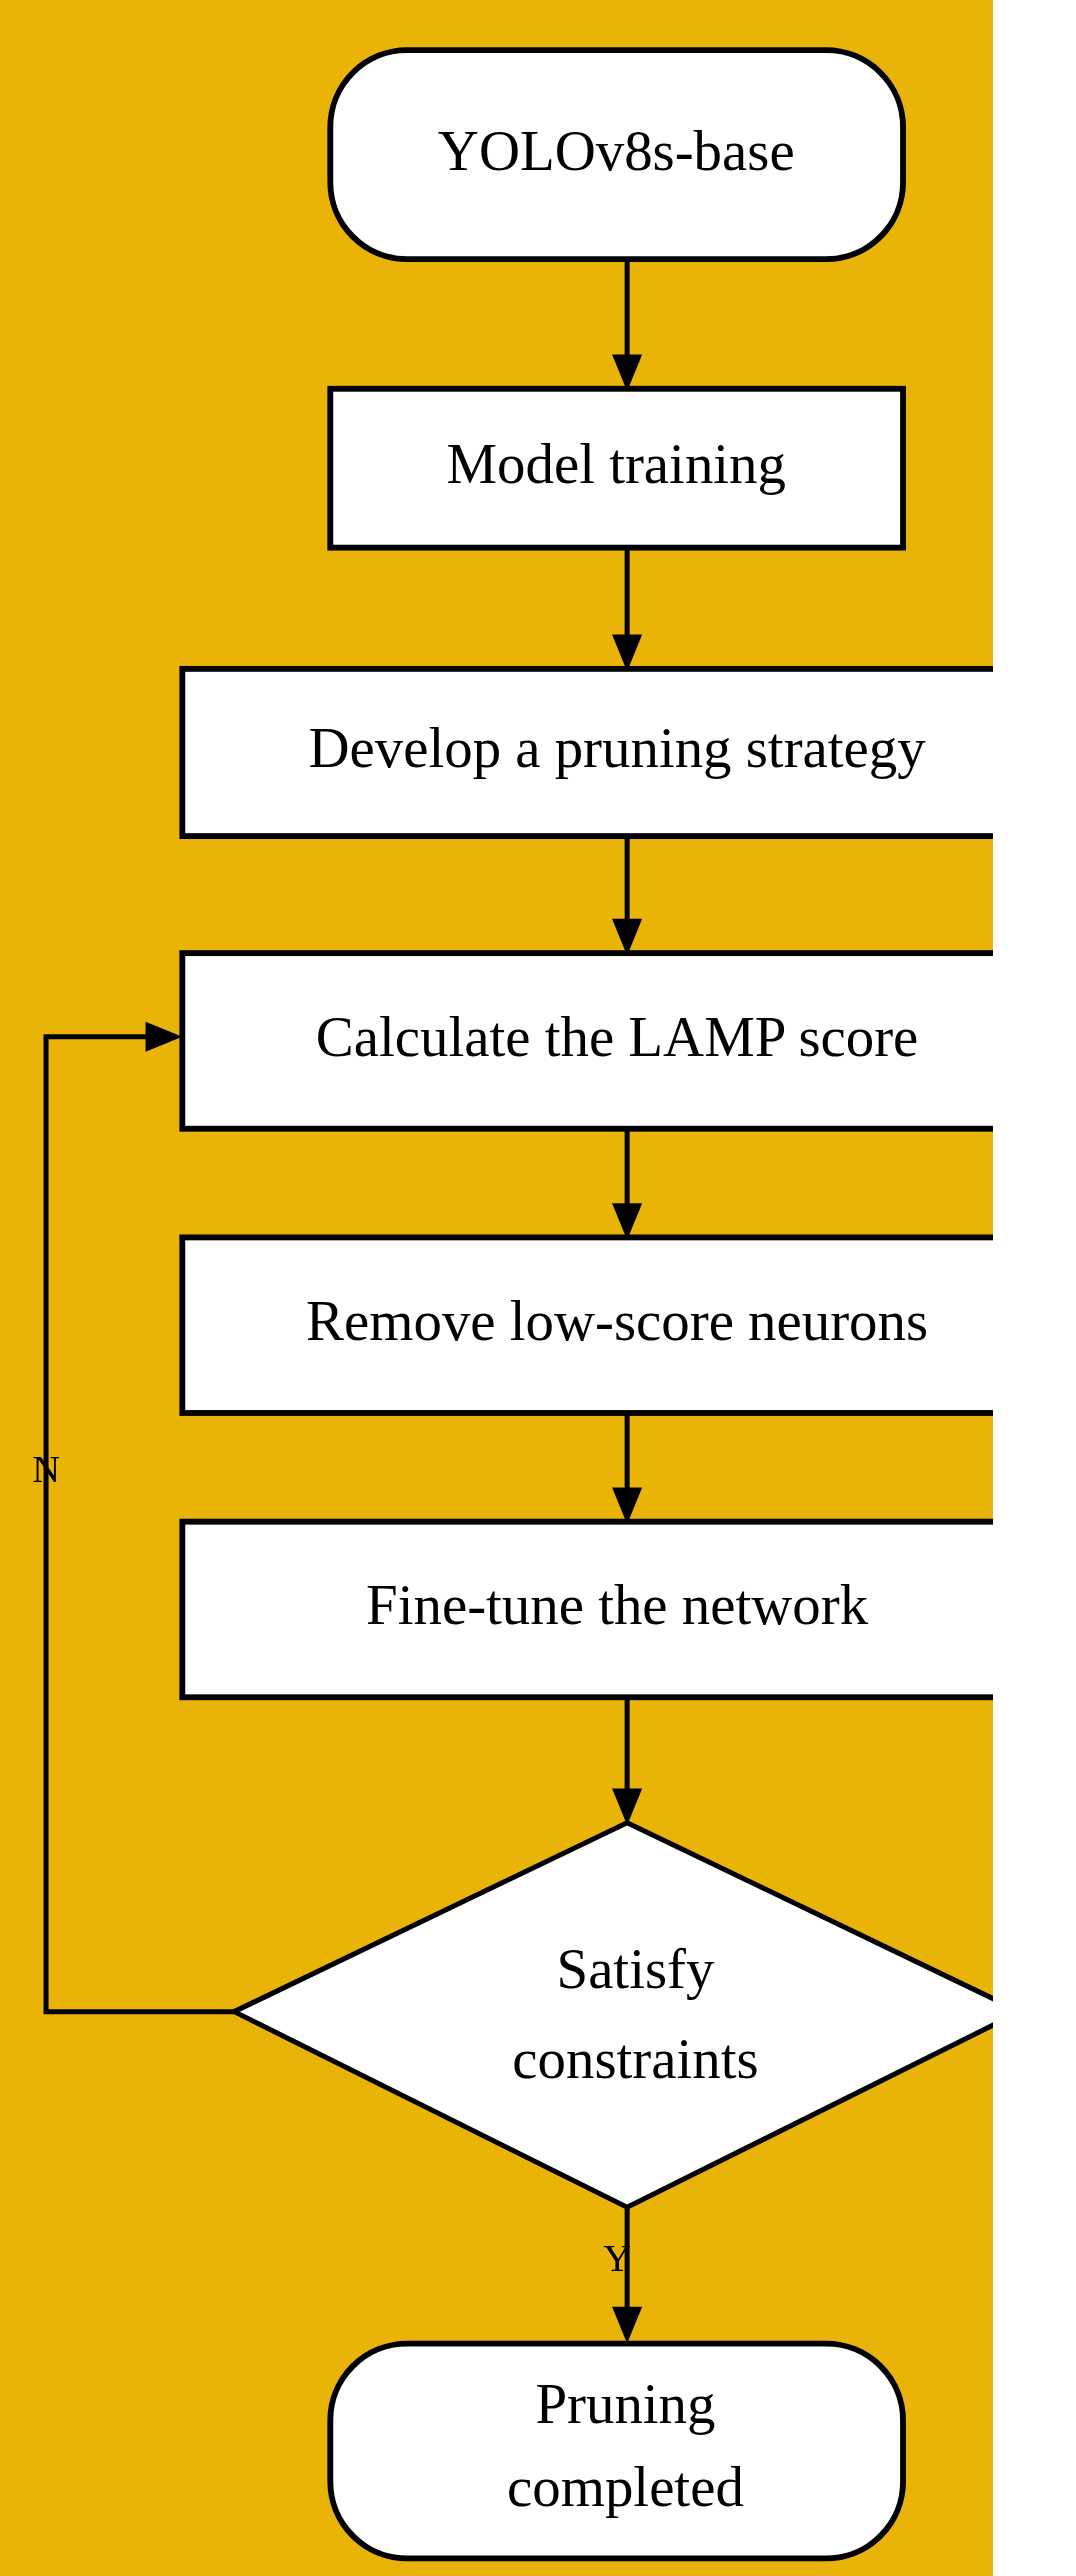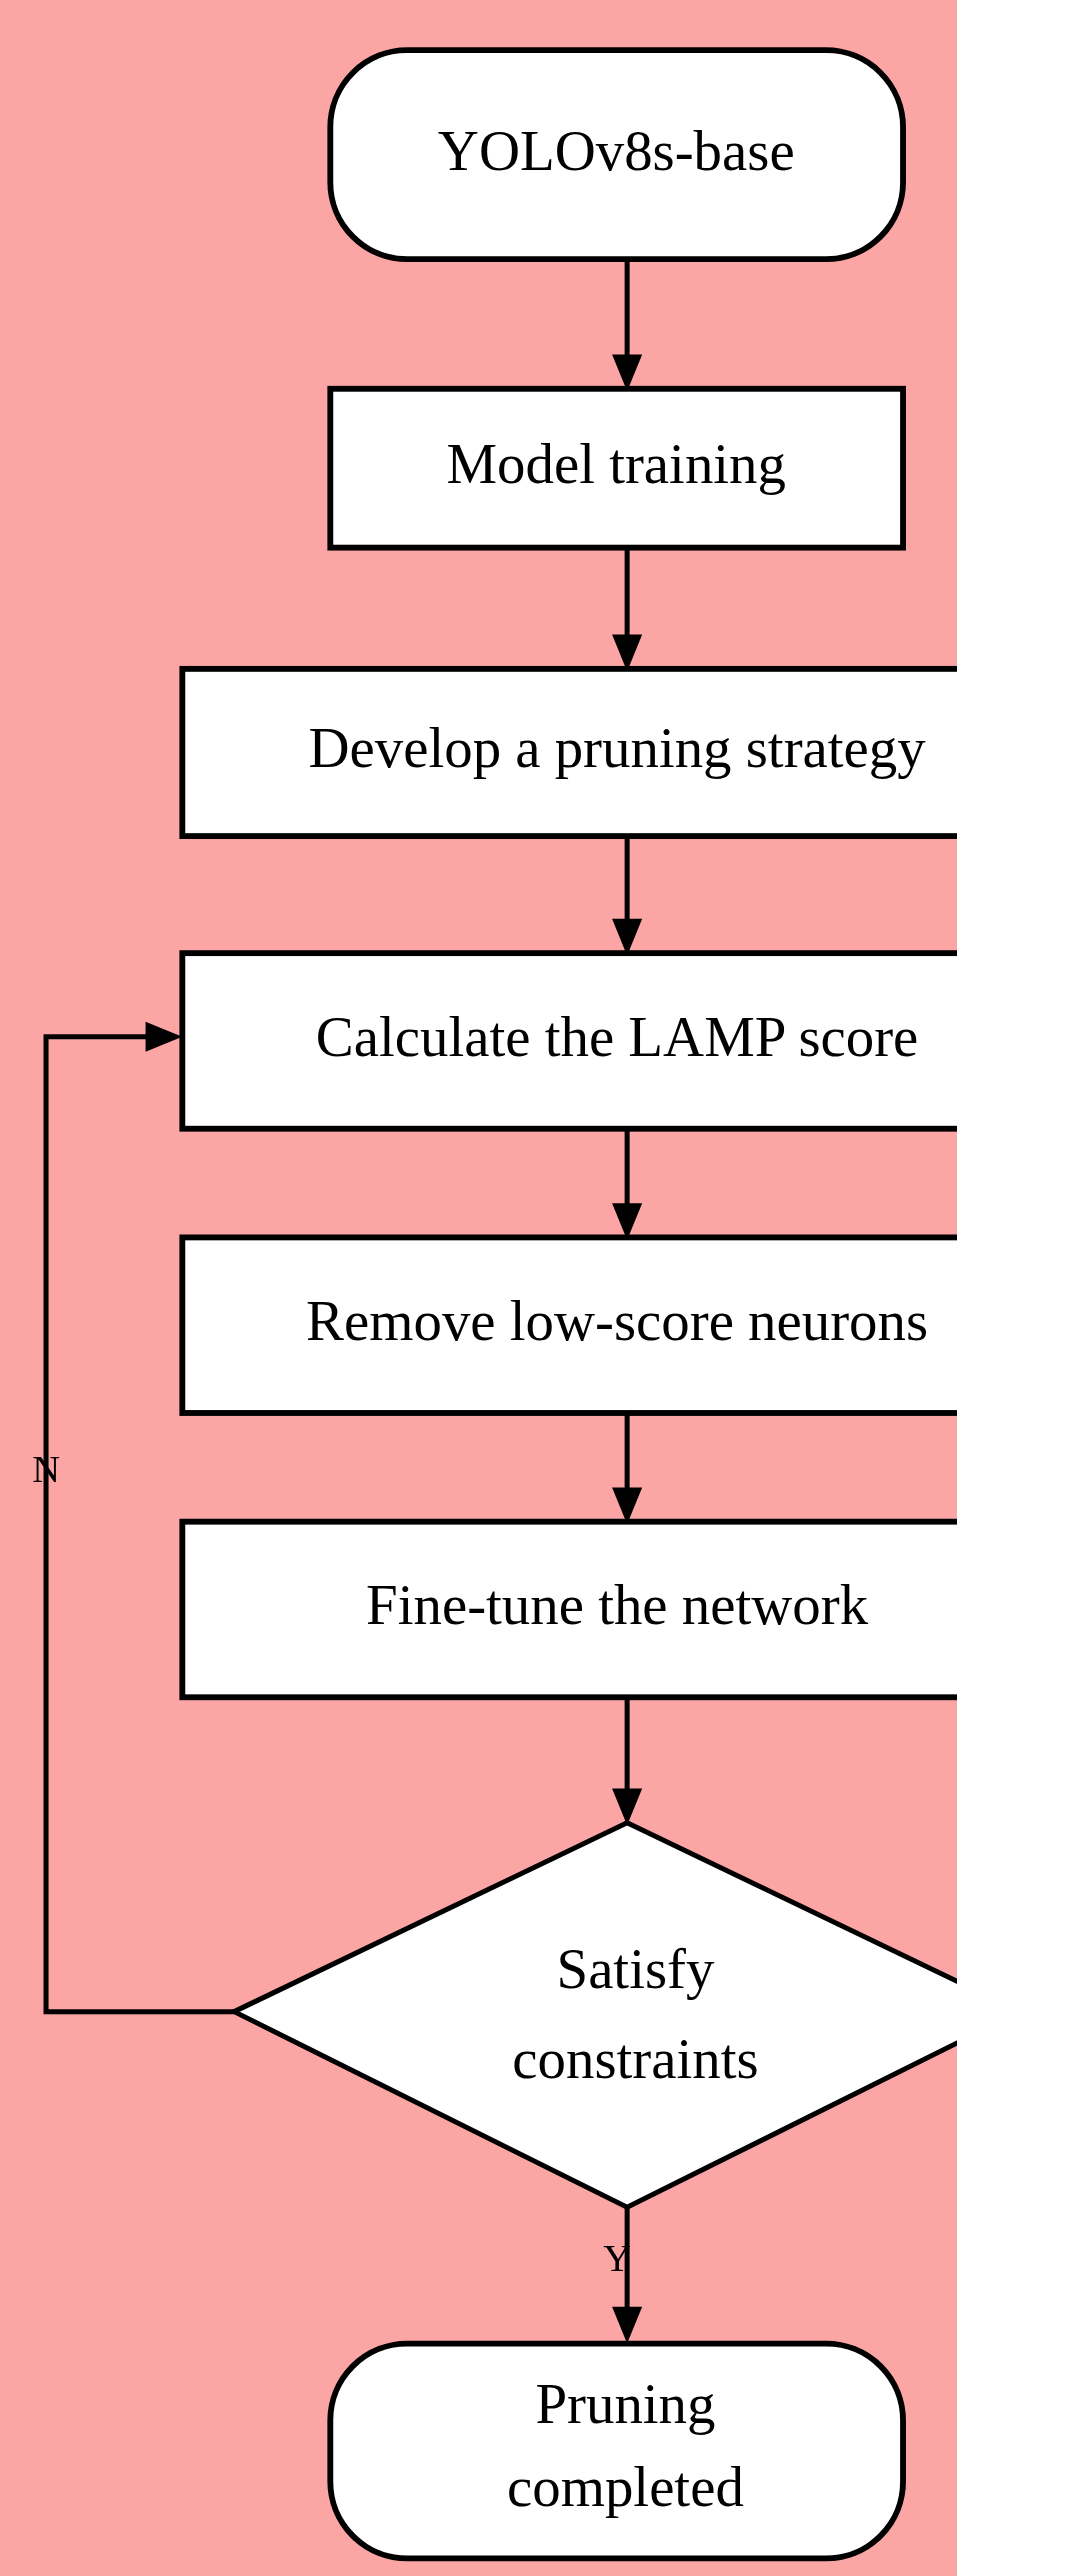--- a/index.html
+++ b/index.html
@@ -8,22 +8,23 @@
     padding: 0;
     background: #ffffff;
   }
   body {
     font-family: "Liberation Serif", "DejaVu Serif", serif;
   }
   #page {
     position: relative;
     width: 957px;
     height: 2576px;
-    background: #fca5a5;
+    background: #eab308;
     overflow: hidden;
+    padding-left: 36px;
   }
   svg#flow {
     position: absolute;
     left: 0;
     top: 0;
     width: 1077px;
     height: 2576px;
     display: block;
   }
   .shape-stroke {

